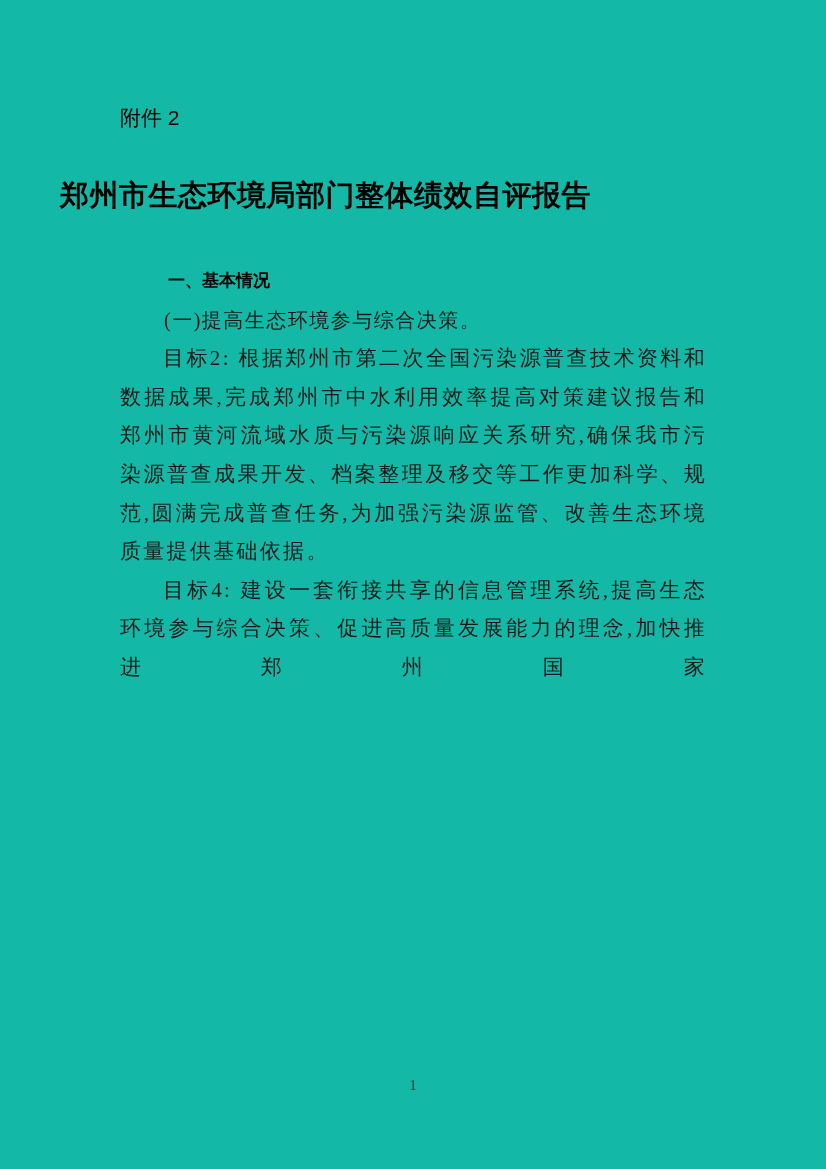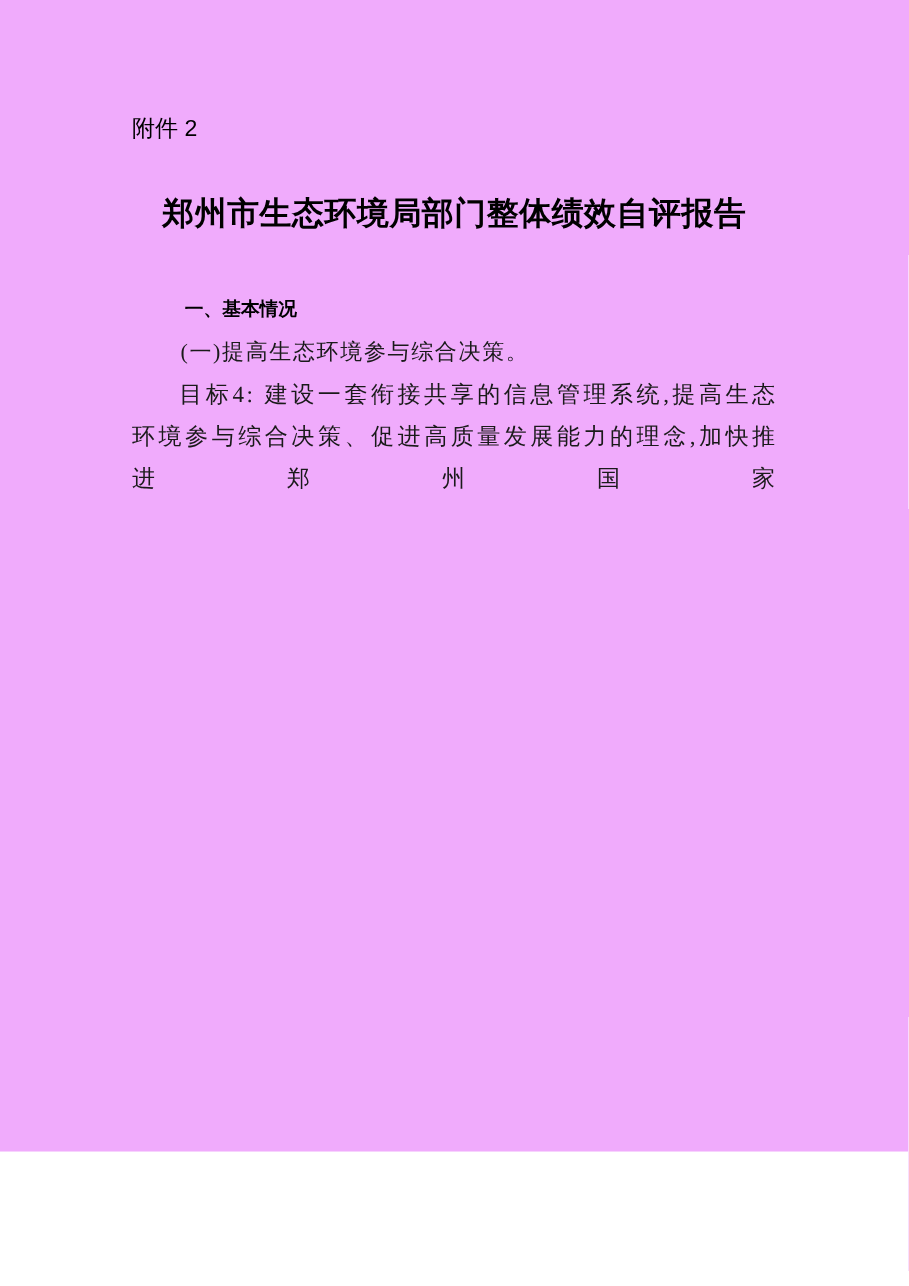--- a/index.html
+++ b/index.html
@@ -3,36 +3,35 @@
 <meta charset="utf-8">
 <style>
   html, body {
     margin: 0;
     padding: 0;
     background: #ffffff;
   }
   .page {
     position: relative;
     width: 826px;
-    height: 1047px;
+    height: 1169px;
     margin: 0 auto;
-    background: #f0abfc;
+    background: #14b8a6;
     overflow: hidden;
     color: #111111;
   }
   .attachment {
     margin: 103px 0 0 120px;
     font-family: "Liberation Sans", sans-serif;
     font-size: 21px;
     line-height: 30px;
     color: #000000;
   }
   .title {
     margin: 42px 60px 0 60px;
-    text-align: center;
     font-family: "Liberation Sans", sans-serif;
     font-weight: bold;
     font-size: 29px;
     line-height: 40px;
     color: #000000;
     letter-spacing: 0.5px;
   }
   .content {
     margin: 0 119px 0 120px;
     font-family: "Liberation Serif", serif;
@@ -89,20 +88,21 @@
   <h1 class="title">郑州市生态环境局部门整体绩效自评报告</h1>
 
   <div class="content">
 
     <h2 class="section-heading">一、基本情况</h2>
 
     <div class="subsection">(一)提高生态环境参与综合决策。</div>
 
 
 
+    <p class="goal">目标2: 根据郑州市第二次全国污染源普查技术资料和数据成果,完成郑州市中水利用效率提高对策建议报告和郑州市黄河流域水质与污染源响应关系研究,确保我市污染源普查成果开发、档案整理及移交等工作更加科学、规范,圆满完成普查任务,为加强污染源监管、改善生态环境质量提供基础依据。</p>
 
 
     <p class="goal cut">目标4: 建设一套衔接共享的信息管理系统,提高生态环境参与综合决策、促进高质量发展能力的理念,加快推进郑州国家</p>
 
   </div>
 
   <div class="page-number">1</div>
 
 </div>
 

